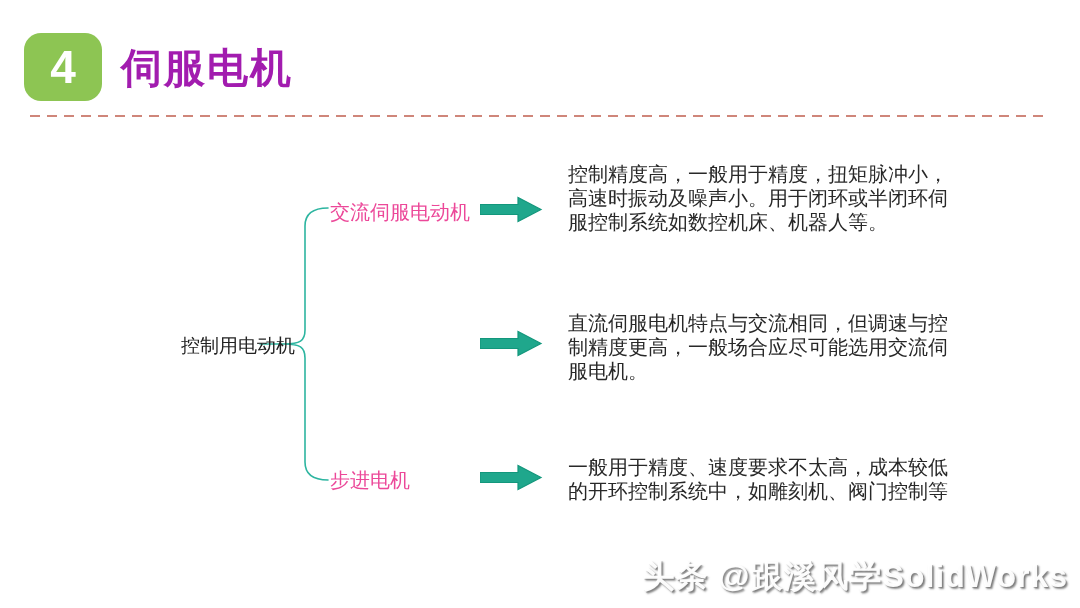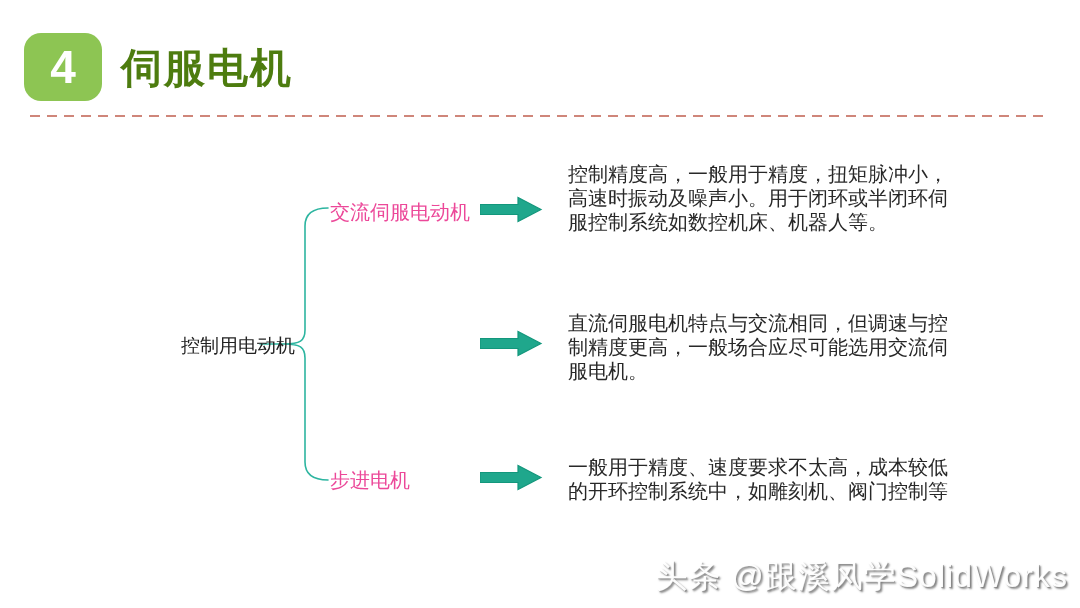--- a/index.html
+++ b/index.html
@@ -21,21 +21,21 @@
     display: flex; align-items: center; justify-content: center;
     color: #ffffff;
     font-size: 46px;
     font-weight: 700;
   }
   .page-title {
     position: absolute;
     left: 121px; top: 41px;
     font-size: 41px;
     font-weight: 700;
-    color: #4d7c0f;
+    color: #a21caf;
     letter-spacing: 2px;
   }
   .divider {
     position: absolute;
     left: 30px; top: 115px;
     width: 1016px; height: 2px;
     background: repeating-linear-gradient(to right,
       #cf867a 0px, #cf867a 10px,
       transparent 10px, transparent 17px);
   }
@@ -80,21 +80,21 @@
     white-space: pre-line;
   }
   .desc.r1 { top: 162px; }
   .desc.r2 { top: 311px; }
   .desc.r3 { top: 455px; }
   
   .watermark {
     position: absolute;
     top: 555px; right: 12px;
     font-size: 32px;
-    font-weight: 400;
+    font-weight: 700;
     letter-spacing: 1px;
     color: rgba(255,255,255,0.96);
     text-shadow:
       2px 2px 2px rgba(110,110,110,0.8),
       -1px -1px 1px rgba(255,255,255,0.9),
       1px 1px 0 rgba(140,140,140,0.55);
     white-space: nowrap;
   }
 </style>
 </head>

